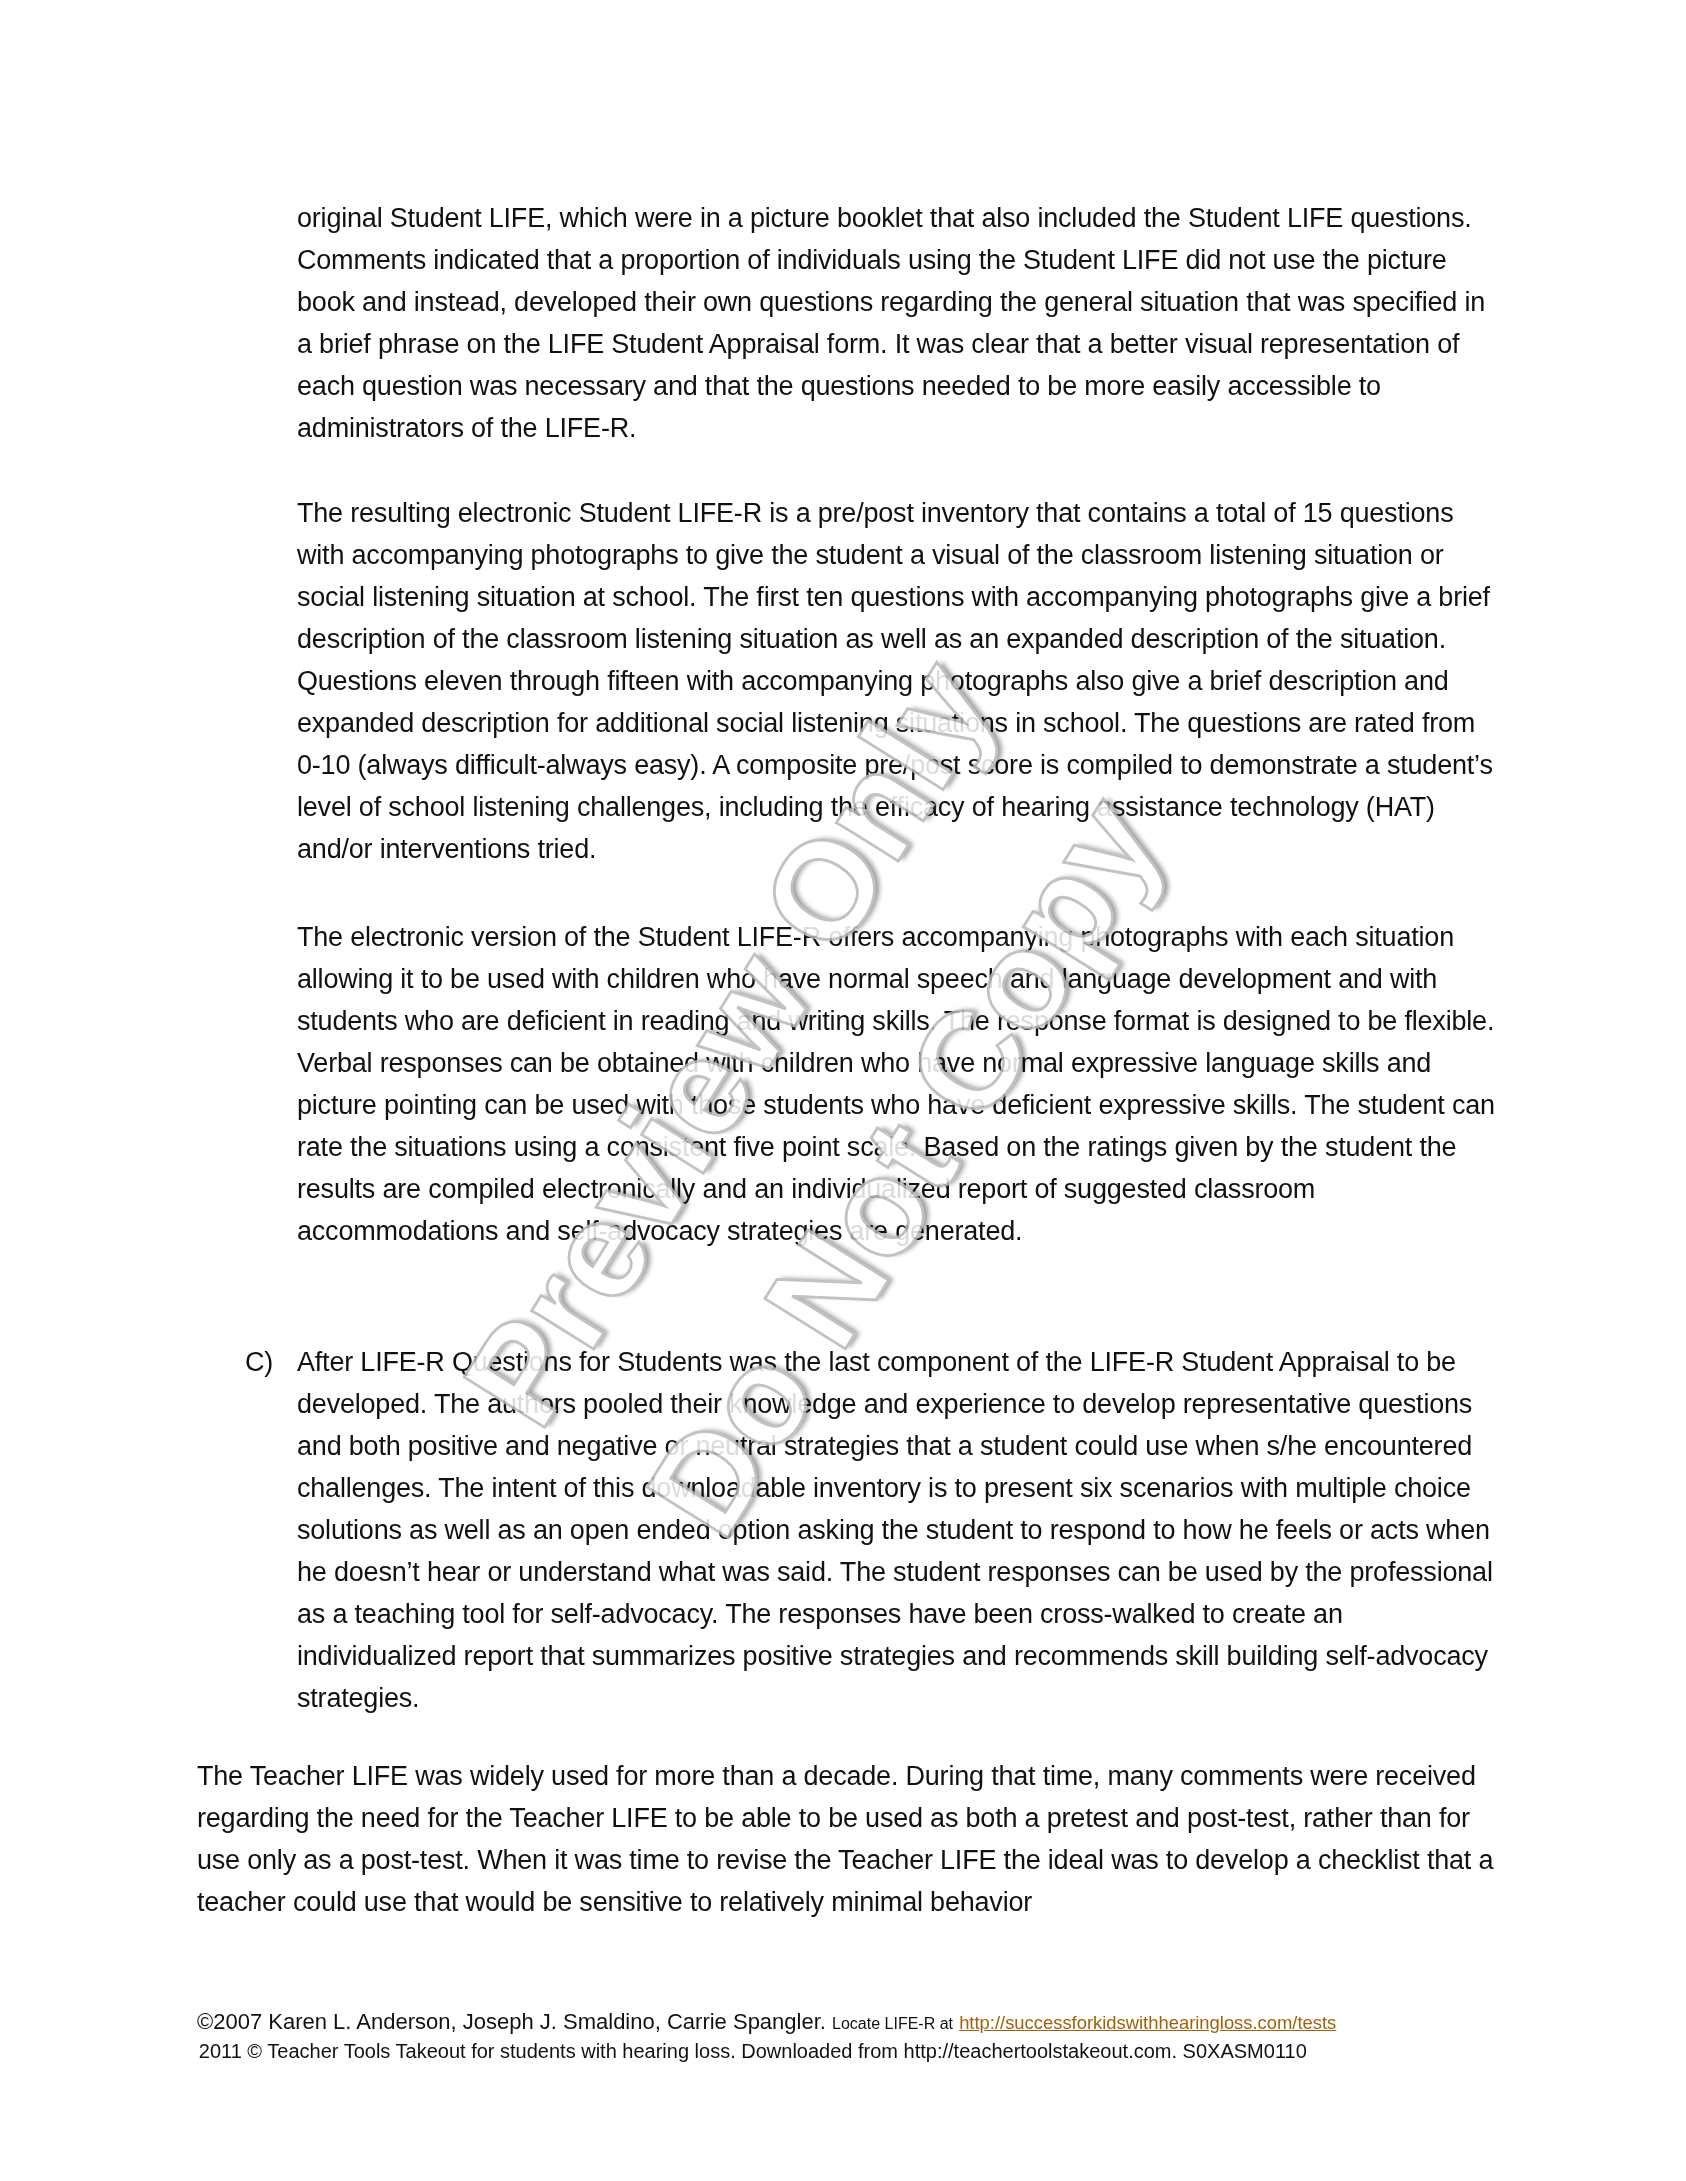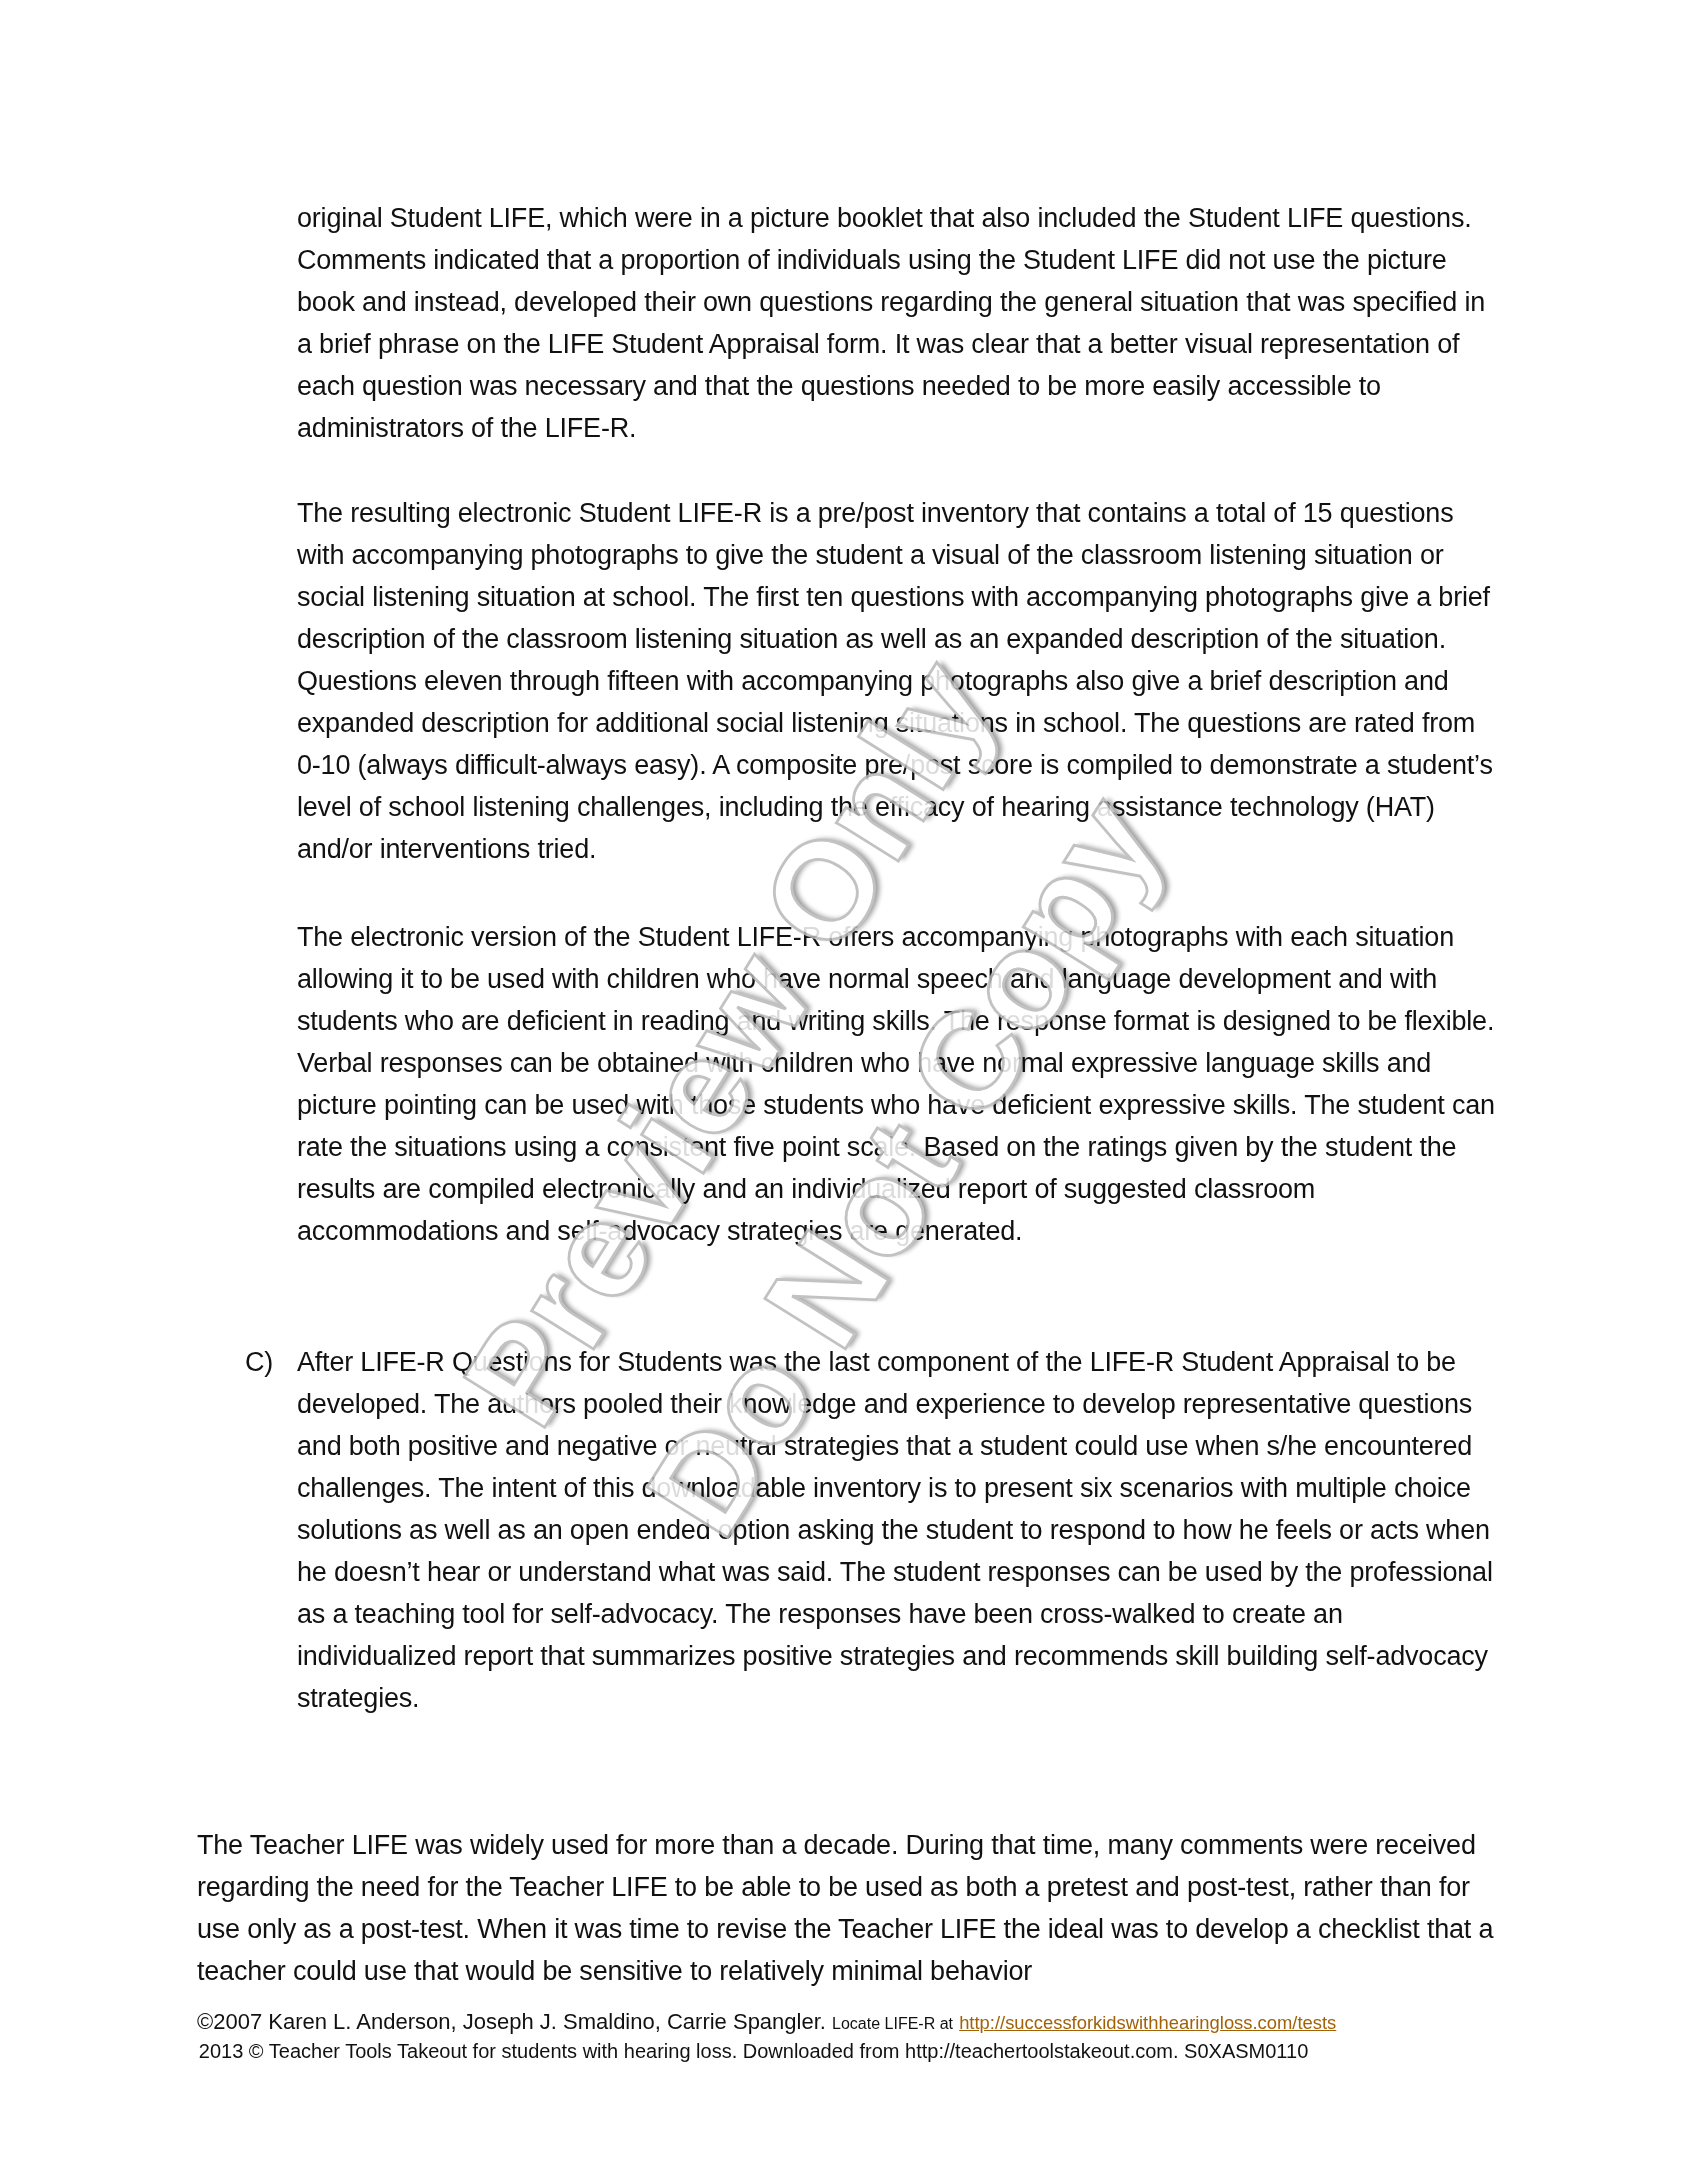--- a/index.html
+++ b/index.html
@@ -17,21 +17,21 @@
   .p2 { top: 492px; }
   .p3 { top: 916px; }
   .p4 { top: 1341px; }
   .list-marker { position: absolute; left: 245px; top: 1341px; }
   .heading {
     position: absolute; left: 197px; top: 1750px;
     font-family: "DejaVu Serif", serif;
     font-weight: bold; font-size: 27px; color: #4f81bd;
     letter-spacing: -0.6px;
   }
-  .p5 { position: absolute; left: 197px; top: 1824px; width: 1304px; margin: 0; }
+  .p5 { position: absolute; left: 197px; top: 1755px; width: 1304px; margin: 0; }
   .footer {
     position: absolute; left: 197px; top: 2008px; width: 1304px;
     font-family: "Liberation Sans", sans-serif; color: #111;
   }
   .footer .l1 { font-size: 22px; line-height: 27.5px; }
   .footer .l1 .small { font-size: 16px; }
   .footer .l1 a { color: #a16207; text-decoration: underline; font-size: 18.4px; }
   .footer .l2 { font-size: 20px; line-height: 26px; margin-left: 1.8px; }
   .watermark {
     position: absolute; pointer-events: none;
@@ -56,19 +56,19 @@
   <p class="para p4 body-text">After LIFE-R Questions for Students was the last component of the LIFE-R Student Appraisal to be developed. The authors pooled their knowledge and experience to develop representative questions and both positive and negative or neutral strategies that a student could use when s/he encountered challenges.  The intent of this downloadable inventory is to present six scenarios with multiple choice solutions as well as an open ended option asking the student to respond to how he feels or acts when he doesn’t hear or understand what was said.  The student responses can be used by the professional as a teaching tool for self-advocacy.  The responses have been cross-walked to create an individualized report that summarizes positive strategies and recommends skill building self-advocacy strategies.</p>
 
   <p class="p5 body-text">The Teacher LIFE was widely used for more than a decade. During that time, many comments were received regarding the need for the Teacher LIFE to be able to be used as both a pretest and post-test, rather than for use only as a post-test. When it was time to revise the Teacher LIFE the ideal was to develop a checklist that a teacher could use that would be sensitive to relatively minimal behavior</p>
 
   <div class="footer">
     <div class="l1">
       <span>©2007 Karen L. Anderson, Joseph J. Smaldino, Carrie Spangler.</span>
       <span class="small">Locate LIFE-R at</span>
       <a>http://successforkidswithhearingloss.com/tests</a>
     </div>
-    <div class="l2">2013 © Teacher Tools Takeout for students with hearing loss. Downloaded from http://teachertoolstakeout.com.  S0XASM0110</div>
+    <div class="l2">2011 © Teacher Tools Takeout for students with hearing loss. Downloaded from http://teachertoolstakeout.com.  S0XASM0110</div>
   </div>
 
   <div class="watermark wm1">Preview Only</div>
   <div class="watermark wm2">Do Not Copy</div>
 </div>
 
 
 </body></html>

